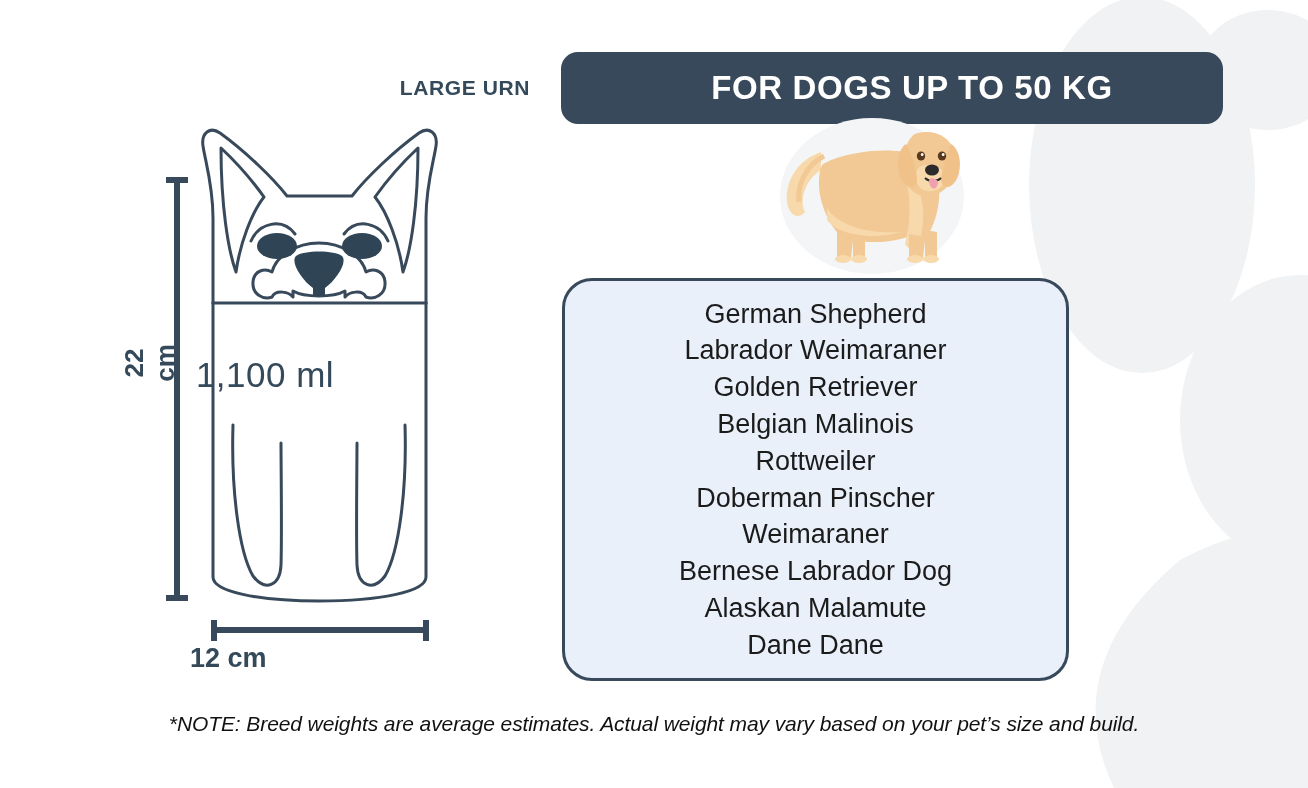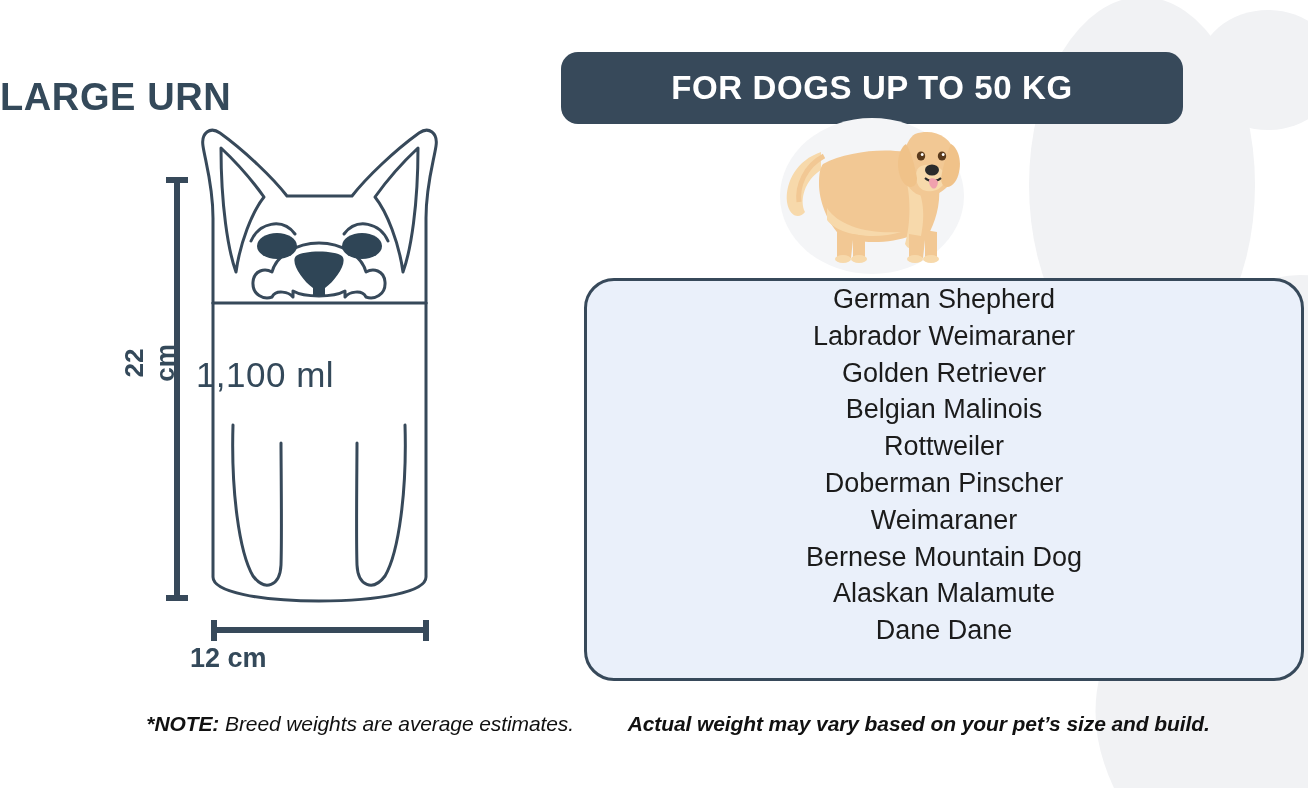--- a/index.html
+++ b/index.html
@@ -31,22 +31,22 @@
     left: 0;
     top: 0;
     width: 530px;
     height: 700px;
   }
   .urn-title {
     position: absolute;
     top: 76px;
     left: 0;
     width: 530px;
-    text-align: left;
-    font-size: 38px;
+    text-align: right;
+    font-size: 21px;
     font-weight: bold;
     letter-spacing: 0.6px;
     color: #34495a;
   }
   .urn-svg {
     position: absolute;
     left: 0;
     top: 0;
   }
   .vol-label {
@@ -87,48 +87,50 @@
     position: absolute;
     left: 561px;
     top: 52px;
     width: 622px;
     height: 72px;
     background: #37495a;
     border-radius: 17px;
     display: flex;
     align-items: center;
     justify-content: center;
+    padding-left: 40px;
   }
   .header-pill-text {
     color: #ffffff;
     font-size: 33px;
     font-weight: bold;
     letter-spacing: 0.6px;
   }
 
   .dog-art {
     position: absolute;
     left: 775px;
     top: 116px;
     width: 195px;
     height: 160px;
   }
 
   .breed-box {
     position: absolute;
-    left: 584px;
+    left: 562px;
     top: 278px;
-    width: 720px;
+    width: 507px;
     height: 403px;
     background: #eaf0fa;
     border: 3px solid #37495a;
     border-radius: 30px;
     display: flex;
     flex-direction: column;
     align-items: center;
+    justify-content: center;
     box-sizing: border-box;
   }
   .breed-item {
     font-size: 27px;
     color: #1b1b1b;
     line-height: 36.8px;
     text-align: center;
     white-space: nowrap;
   }
 
@@ -136,21 +138,21 @@
     position: absolute;
     left: 0;
     top: 712px;
     width: 1308px;
     text-align: center;
     font-size: 21px;
     font-style: italic;
     color: #111111;
     letter-spacing: -0.1px;
   }
-  .footer-note b { font-weight: bold; margin-left: 48px; }
+  .footer-note b { font-weight: normal; }
 </style>
 </head>
 <body>
 
 <div id="page">
 
   <svg class="bg-layer" width="1308" height="788" viewBox="0 0 1308 788">
     <g fill="#f1f2f4">
       <ellipse cx="1142" cy="185" rx="113" ry="188"></ellipse>
       <ellipse cx="1300" cy="420" rx="120" ry="145"></ellipse>
@@ -298,21 +300,21 @@
   </svg>
 
   <div class="breed-box">
     <div class="breed-item">German Shepherd</div>
     <div class="breed-item">Labrador Weimaraner</div>
     <div class="breed-item">Golden Retriever</div>
     <div class="breed-item">Belgian Malinois</div>
     <div class="breed-item">Rottweiler</div>
     <div class="breed-item">Doberman Pinscher</div>
     <div class="breed-item">Weimaraner</div>
-    <div class="breed-item">Bernese Mountain Dog</div>
+    <div class="breed-item">Bernese Labrador Dog</div>
     <div class="breed-item">Alaskan Malamute</div>
     <div class="breed-item">Dane Dane</div>
   </div>
 
   <div class="footer-note">
     <b>*NOTE:</b><span> Breed weights are average estimates. </span><b>Actual weight may vary based on your pet’s size and build.</b>
   </div>
 
 </div>
 

